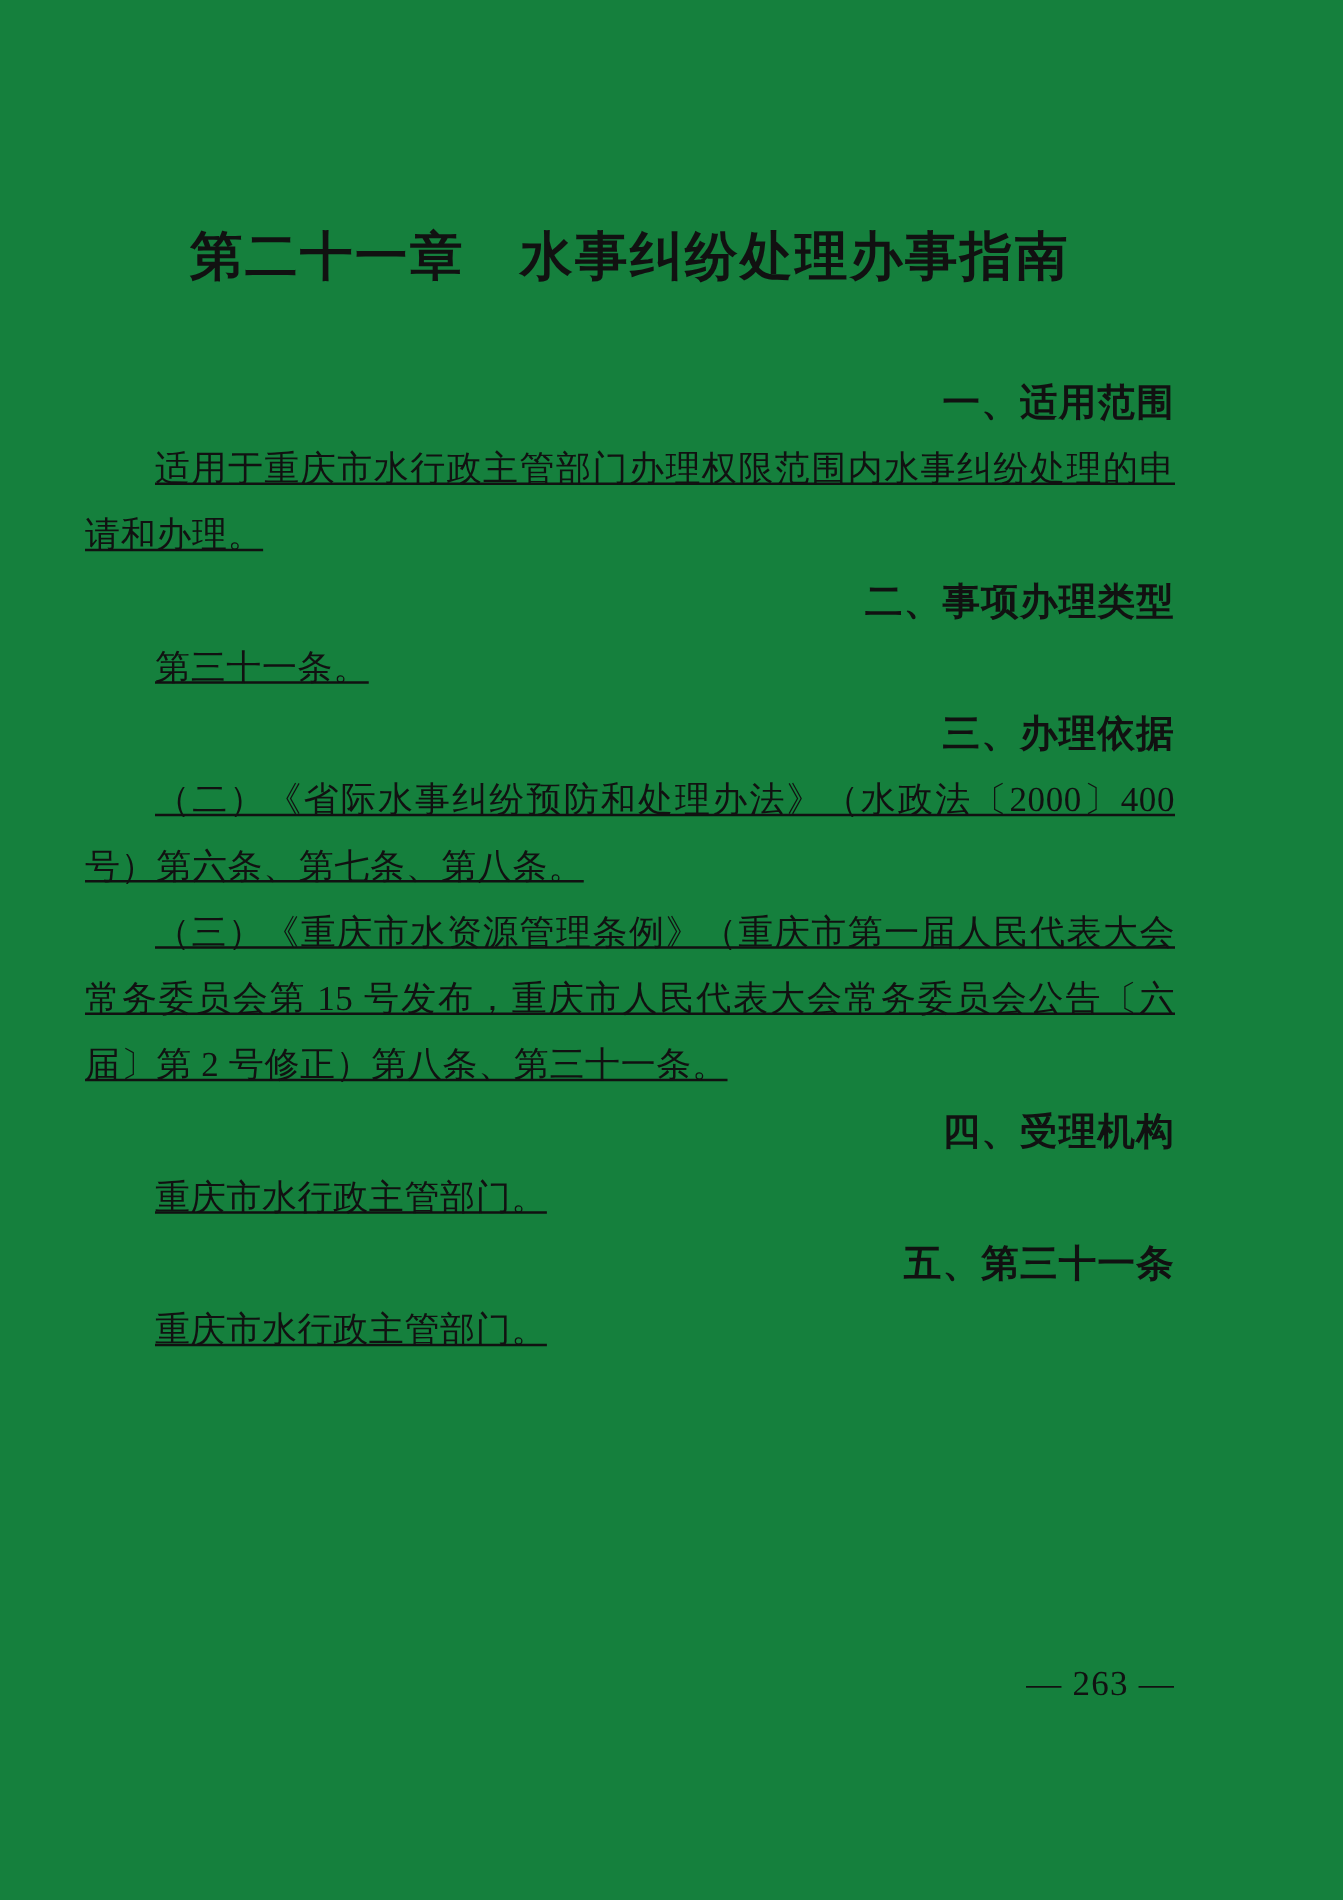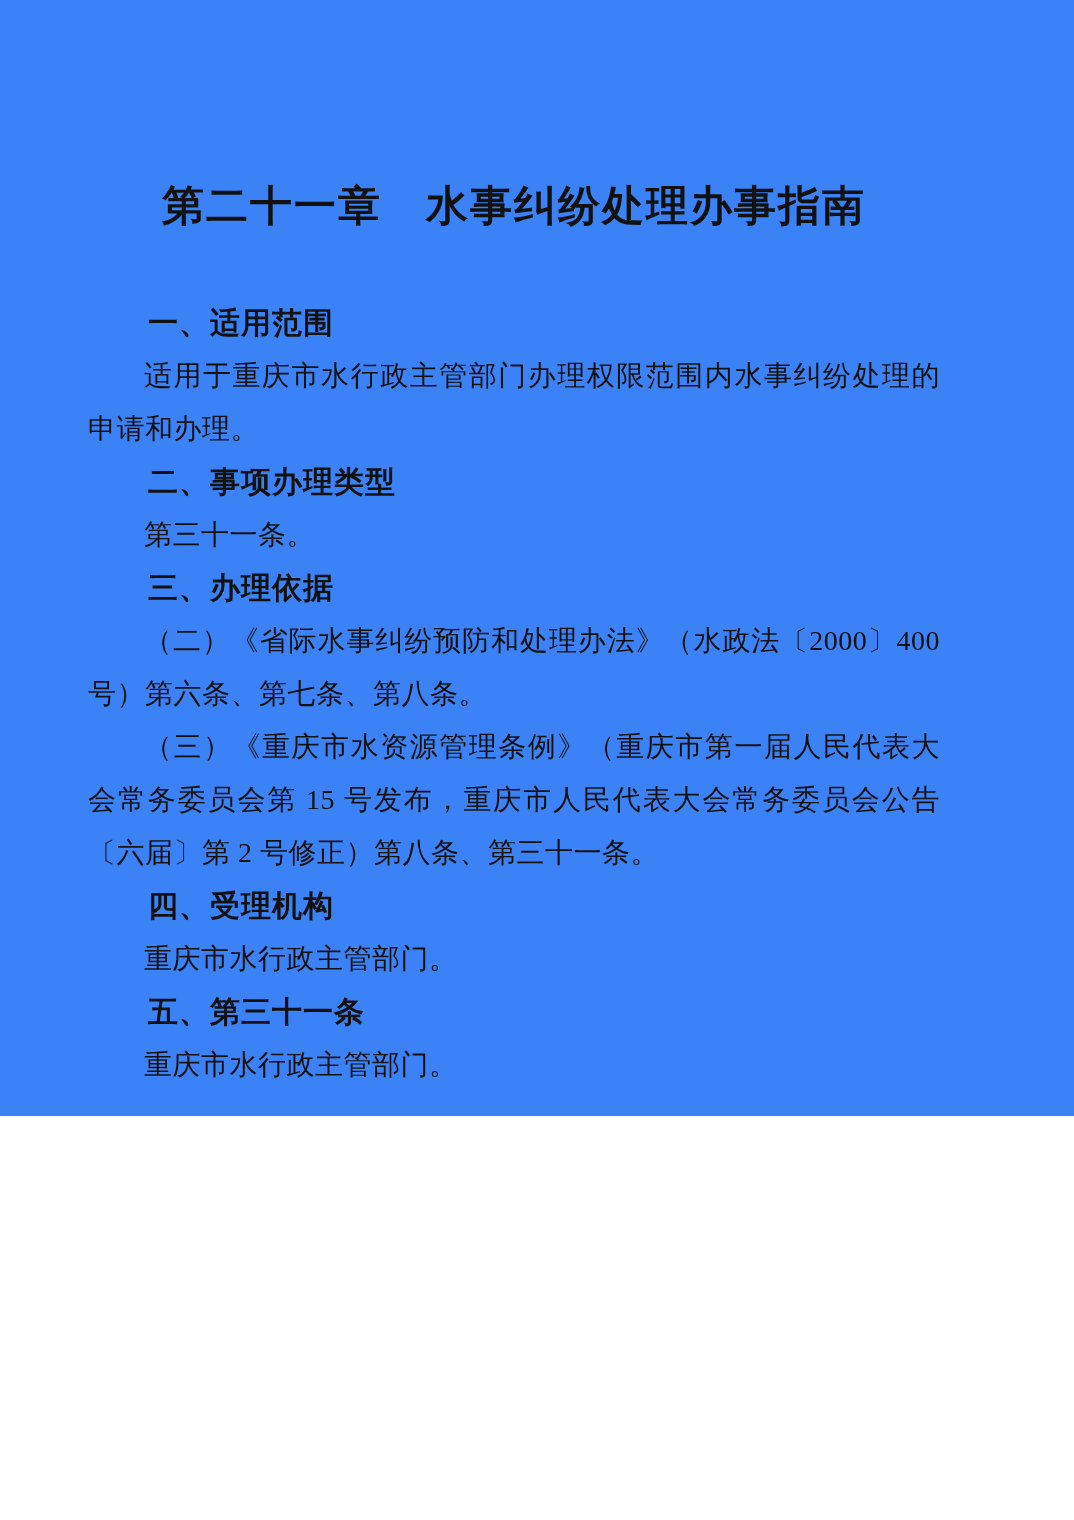--- a/index.html
+++ b/index.html
@@ -3,25 +3,25 @@
 <meta charset="utf-8">
 <style>
   html, body {
     margin: 0;
     padding: 0;
     background: #ffffff;
   }
   .page {
     position: relative;
     width: 1074px;
-    height: 1116px;
-    background: #3b82f6;
+    height: 1520px;
+    background: #15803d;
     color: #111111;
     box-sizing: border-box;
-    padding: 0 134px 0 88px;
+    padding: 0 134px 0 68px;
     overflow: hidden;
     font-family: "Liberation Serif", "DejaVu Serif", serif;
   }
   .doc-title {
     margin: 0;
     padding-top: 180px;
     line-height: 52px;
     font-size: 42px;
     font-weight: bold;
     text-align: center;
@@ -33,30 +33,32 @@
     margin-top: 64px;
   }
   .sec-heading {
     margin: 0;
     font-size: 30px;
     font-weight: bold;
     line-height: 53px;
     text-indent: 2em;
     letter-spacing: 1px;
     font-family: "Liberation Sans", "DejaVu Sans", sans-serif;
+    text-align: right;
   }
   .body-para {
     margin: 0;
     font-size: 28px;
     font-weight: normal;
     line-height: 53px;
     text-indent: 2em;
     letter-spacing: 0.5px;
     text-align: justify;
     font-family: "Liberation Serif", "DejaVu Serif", serif;
+    text-decoration: underline;
   }
   .page-number {
     position: absolute;
     right: 134px;
     top: 1332px;
     font-size: 28px;
     line-height: 32px;
     letter-spacing: 1px;
     font-family: "Liberation Serif", "DejaVu Serif", serif;
     color: #111111;

